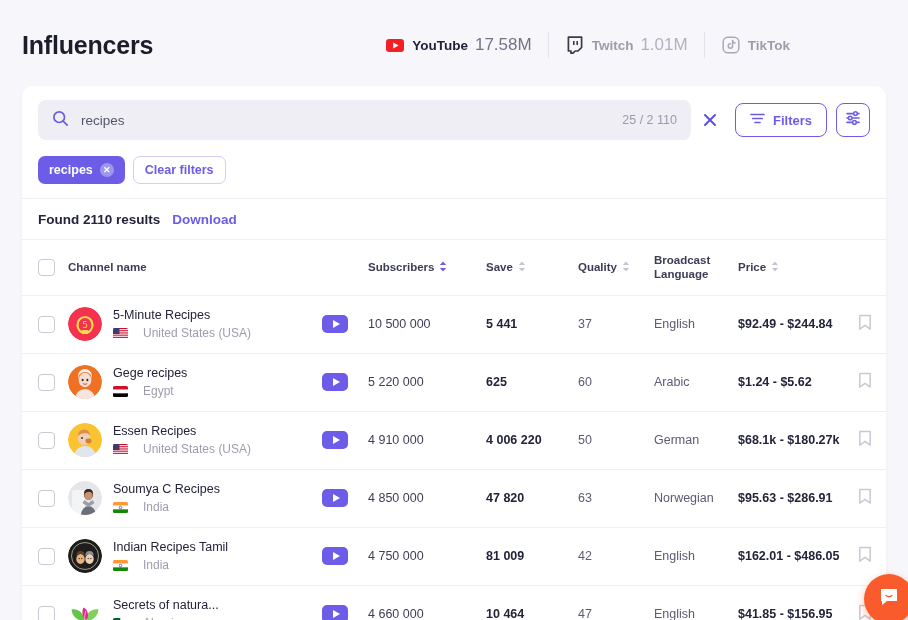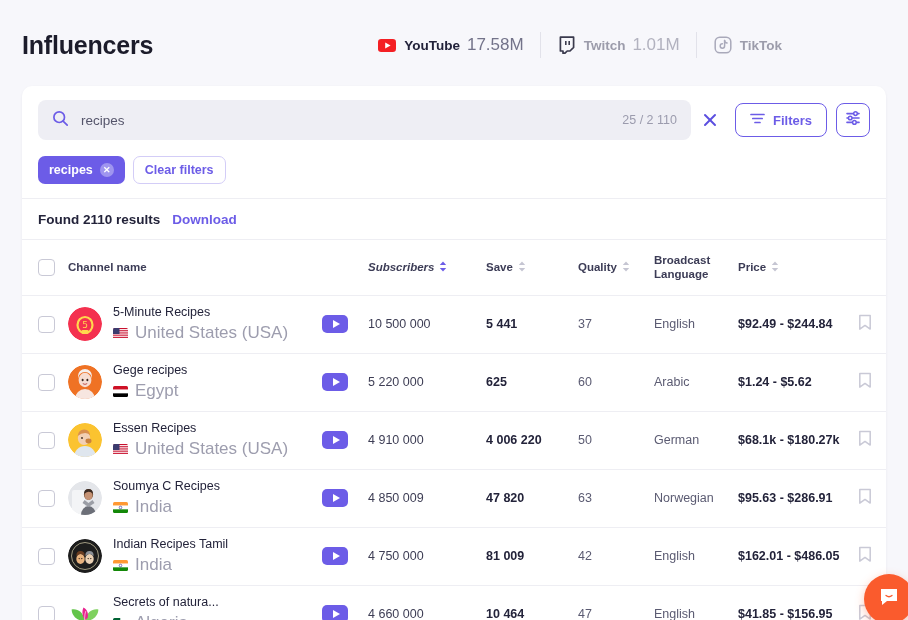--- a/index.html
+++ b/index.html
@@ -11,20 +11,21 @@
   }
   body { position: relative; }
 
   
   .header {
     height: 90px;
     display: flex;
     align-items: center;
     padding: 0 22px;
     position: relative;
+    gap: 8px;
   }
   .page-title {
     font-size: 25px;
     font-weight: bold;
     color: #1c1c2b;
     letter-spacing: -0.2px;
   }
   .platforms {
     display: flex;
     align-items: center;
@@ -186,21 +187,21 @@
     font-weight: bold;
     color: #3c3c56;
     text-align: left;
     padding: 13px 0;
     vertical-align: middle;
   }
   .th-inner { display: flex; align-items: center; gap: 5px; }
   .col-check { width: 46px; padding-left: 16px !important; }
   .col-name  { width: 254px; }
   .col-yt    { width: 46px; }
-  .col-subs  { width: 118px; font-style: italic; }
+  .col-subs  { width: 118px; }
   .col-views { width: 92px; }
   .col-qual  { width: 76px; }
   .col-lang  { width: 84px; }
   .col-price { width: 120px; }
   .col-book  { width: 48px; }
 
   tbody td {
     border-bottom: 1px solid #eeeef3;
     padding: 0;
     height: 58px;
@@ -239,21 +240,21 @@
     white-space: nowrap;
     overflow: hidden;
     text-overflow: ellipsis;
     max-width: 196px;
   }
   .chan-country {
     display: flex; align-items: center; gap: 7px;
     margin-top: 4px;
   }
   .flag { width: 15px; height: 11px; border-radius: 1.5px; flex: none; display:block; }
-  .country-label { font-size: 17px; color: #9d9dae; }
+  .country-label { font-size: 12px; color: #9d9dae; margin-left: 8px; }
 
   .yt-pill {
     width: 26px; height: 18px;
     background: #6c5ce7;
     border-radius: 5px;
     display: flex; align-items: center; justify-content: center;
   }
   .yt-pill .tri {
     width: 0; height: 0;
     border-left: 7px solid #fff;
@@ -647,21 +648,21 @@
                 <span class="country-label">India</span>
               </div>
             </div>
           </div>
         </td>
         <td>
             <div class="yt-pill">
               <div class="tri"></div>
             </div>
           </td>
-        <td><span class="v-subs">4 850 009</span></td>
+        <td><span class="v-subs">4 850 000</span></td>
         <td><span class="v-views">47 820</span></td>
         <td><span class="v-qual">63</span></td>
         <td><span class="v-lang">Norwegian</span></td>
         <td><span class="v-price">$95.63 - $286.91</span></td>
         <td>
           <span class="bookmark">
             <svg width="14" height="17" viewBox="0 0 14 17">
                 <path d="M1.8 1.5h10.4v13.6L7 11.4l-5.2 3.7z" fill="none" stroke="#c9c9d6" stroke-width="1.5" stroke-linejoin="round"></path>
               </svg>
           </span>

